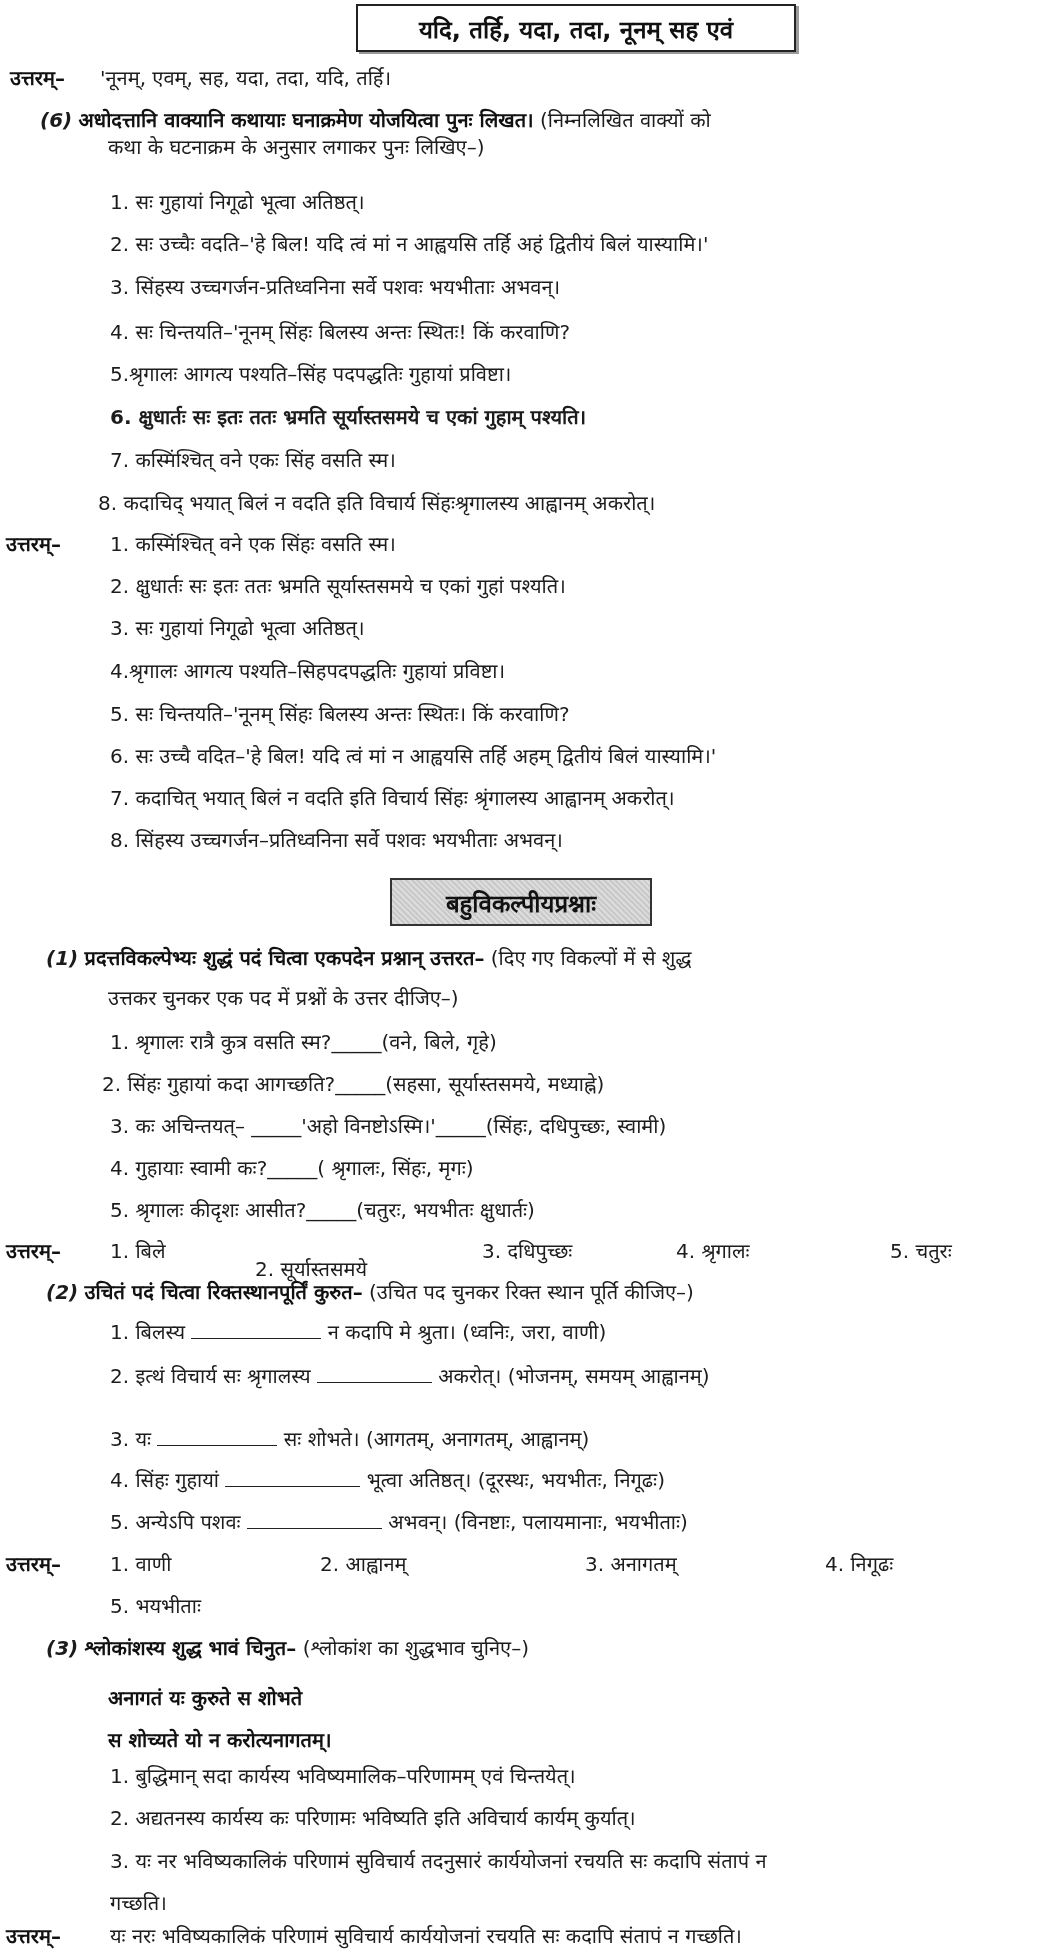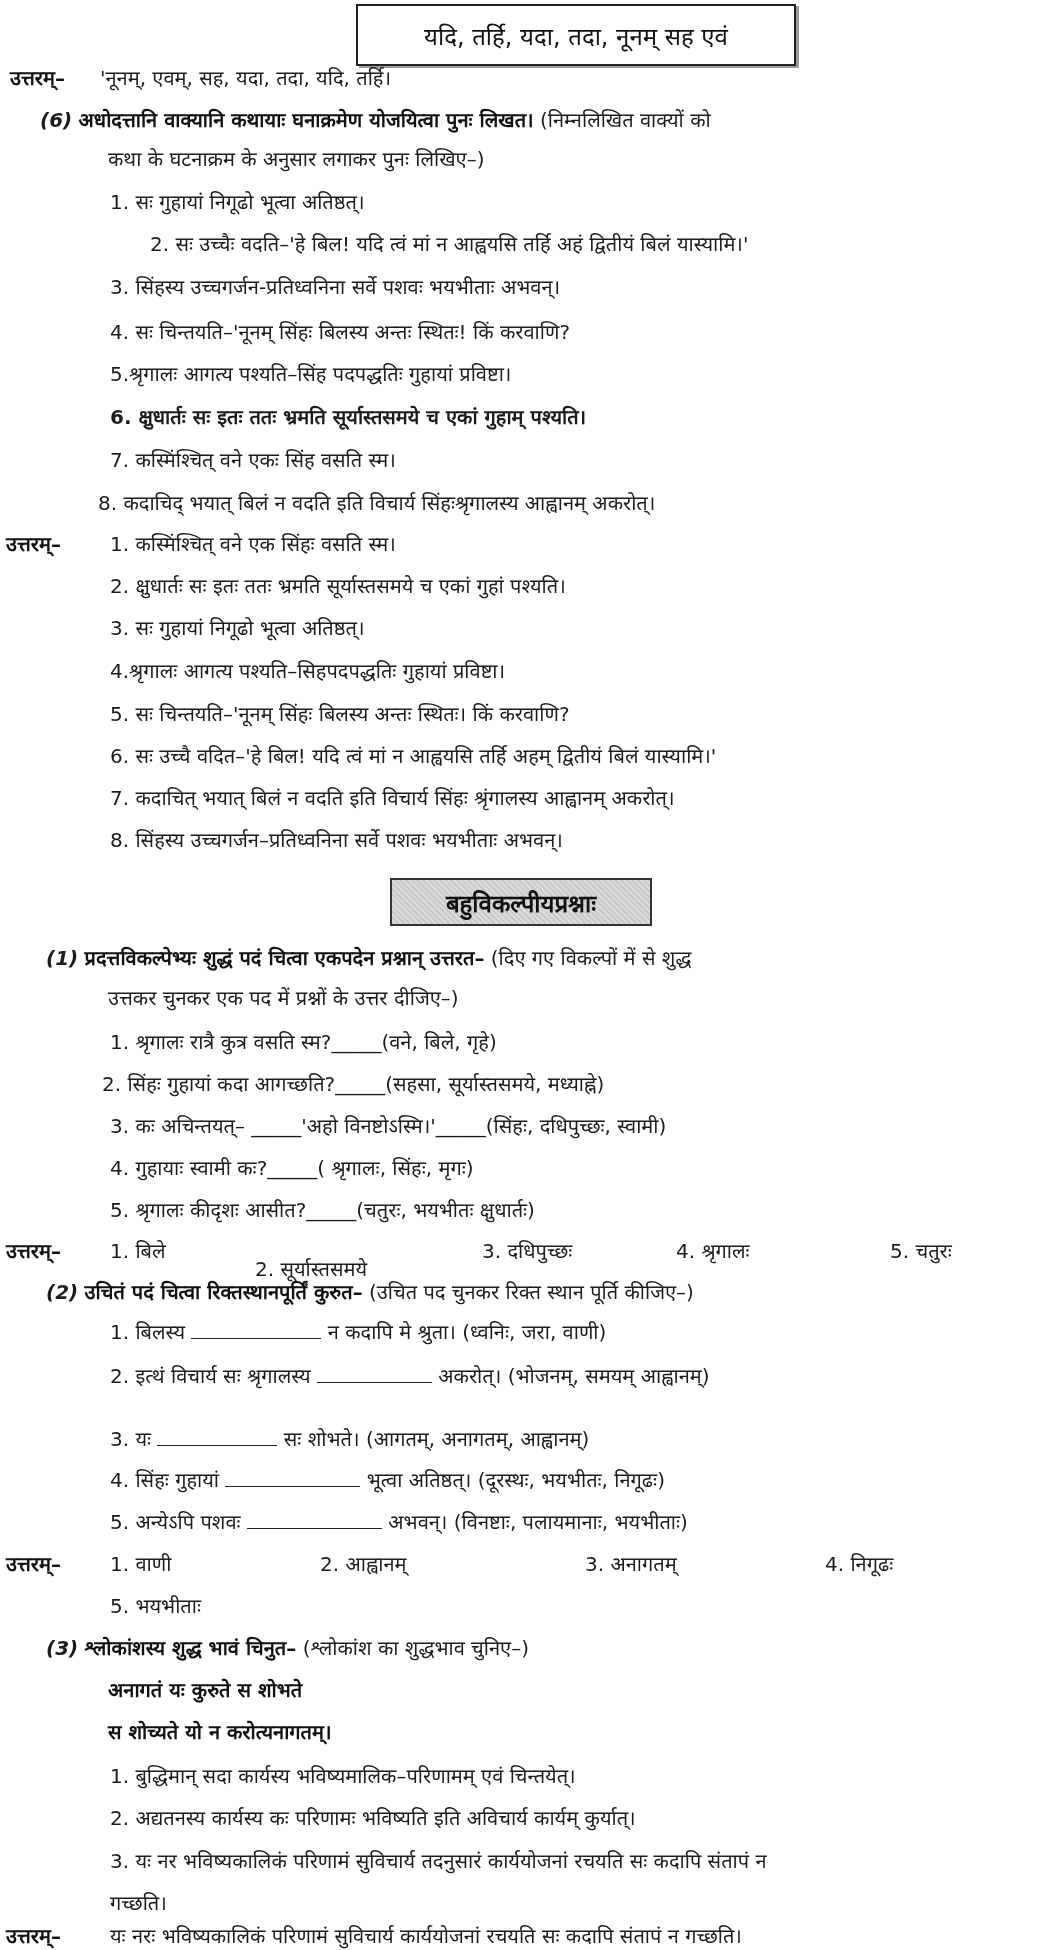--- a/index.html
+++ b/index.html
@@ -4,27 +4,27 @@
 <style>
   html, body { margin: 0; padding: 0; background: #ffffff; }
   body {
     width: 1049px; height: 1950px; position: relative; overflow: hidden;
     font-family: "DejaVu Sans", sans-serif; color: #1a1a1a;
   }
   .line {
     position: absolute; white-space: nowrap; font-size: 20px; line-height: 28px;
     color: #1c1c1c;
   }
-  .bold { font-weight: bold; color: #111; }
+  .bold { font-weight: bold; color: #111; margin-top: 8px; }
   .ans-label { font-weight: bold; position: absolute; font-size: 20px; line-height: 28px; color:#111; }
   .box-title {
-    position: absolute; left: 356px; top: 4px; width: 440px; height: 62px;
+    position: absolute; left: 356px; top: 4px; width: 440px; height: 48px;
     border: 2px solid #222; box-sizing: border-box;
     display: flex; align-items: center; justify-content: center;
-    font-size: 24px; font-weight: normal; color: #111;
+    font-size: 24px; font-weight: bold; color: #111;
     box-shadow: 3px 2px 0 #9a9a9a;
   }
   .box-shaded {
     position: absolute; left: 390px; top: 878px; width: 262px; height: 48px;
     border: 2px solid #333; box-sizing: border-box;
     display: flex; align-items: center; justify-content: center;
     font-size: 24px; font-weight: bold; color: #111;
     background: repeating-linear-gradient(45deg,#c9c9c9 0 2px,#dcdcdc 2px 4px);
   }
   .blank { display: inline-block; border-bottom: 1.5px solid #222; height: 18px; vertical-align: baseline; }
@@ -38,24 +38,24 @@
   </div>
 
 <div class="ans-label" style="left:10px; top:64px;">उत्तरम्–</div>
 <div class="line" style="left:100px; top:64px;">'नूनम्, एवम्, सह, यदा, तदा, यदि, तर्हि।</div>
 
 <div class="line" style="left:40px; top:106px;">
   <span class="qnum">(6)</span>
   <span class="bold">अधोदत्तानि वाक्यानि कथायाः घनाक्रमेण योजयित्वा पुनः लिखत।</span>
   <span>(निम्नलिखित वाक्यों को</span>
 </div>
-<div class="line" style="left:108px; top:145px;">कथा के घटनाक्रम के अनुसार लगाकर पुनः लिखिए–)</div>
+<div class="line" style="left:108px; top:133px;">कथा के घटनाक्रम के अनुसार लगाकर पुनः लिखिए–)</div>
 
 <div class="line" style="left:110px; top:188px;">1. सः गुहायां निगूढो भूत्वा अतिष्ठत्।</div>
-<div class="line" style="left:110px; top:230px;margin-left:40px;">2. सः उच्चैः वदति–'हे बिल! यदि त्वं मां न आह्वयसि तर्हि अहं द्वितीयं बिलं यास्यामि।'</div>
+<div class="line" style="left:110px; top:230px;">2. सः उच्चैः वदति–'हे बिल! यदि त्वं मां न आह्वयसि तर्हि अहं द्वितीयं बिलं यास्यामि।'</div>
 <div class="line" style="left:110px; top:273px;">3. सिंहस्य उच्चगर्जन-प्रतिध्वनिना सर्वे पशवः भयभीताः अभवन्।</div>
 <div class="line" style="left:110px; top:318px;">4. सः चिन्तयति–'नूनम् सिंहः बिलस्य अन्तः स्थितः! किं करवाणि?</div>
 <div class="line" style="left:110px; top:360px;">5.श्रृगालः आगत्य पश्यति–सिंह पदपद्धतिः गुहायां प्रविष्टा।</div>
 <div class="line" style="left:110px; top:403px;font-weight:bold;">6. क्षुधार्तः सः इतः ततः भ्रमति सूर्यास्तसमये च एकां गुहाम् पश्यति।</div>
 <div class="line" style="left:110px; top:446px;">7. कस्मिंश्चित् वने एकः सिंह वसति स्म।</div>
 <div class="line" style="left:98px; top:489px;">8. कदाचिद् भयात् बिलं न वदति इति विचार्य सिंहःश्रृगालस्य आह्वानम् अकरोत्।</div>
 
 <div class="ans-label" style="left:6px; top:530px;">उत्तरम्–</div>
 <div class="line" style="left:110px; top:530px;">1. कस्मिंश्चित् वने एक सिंहः वसति स्म।</div>
 <div class="line" style="left:110px; top:572px;">2. क्षुधार्तः सः इतः ततः भ्रमति सूर्यास्तसमये च एकां गुहां पश्यति।</div>

